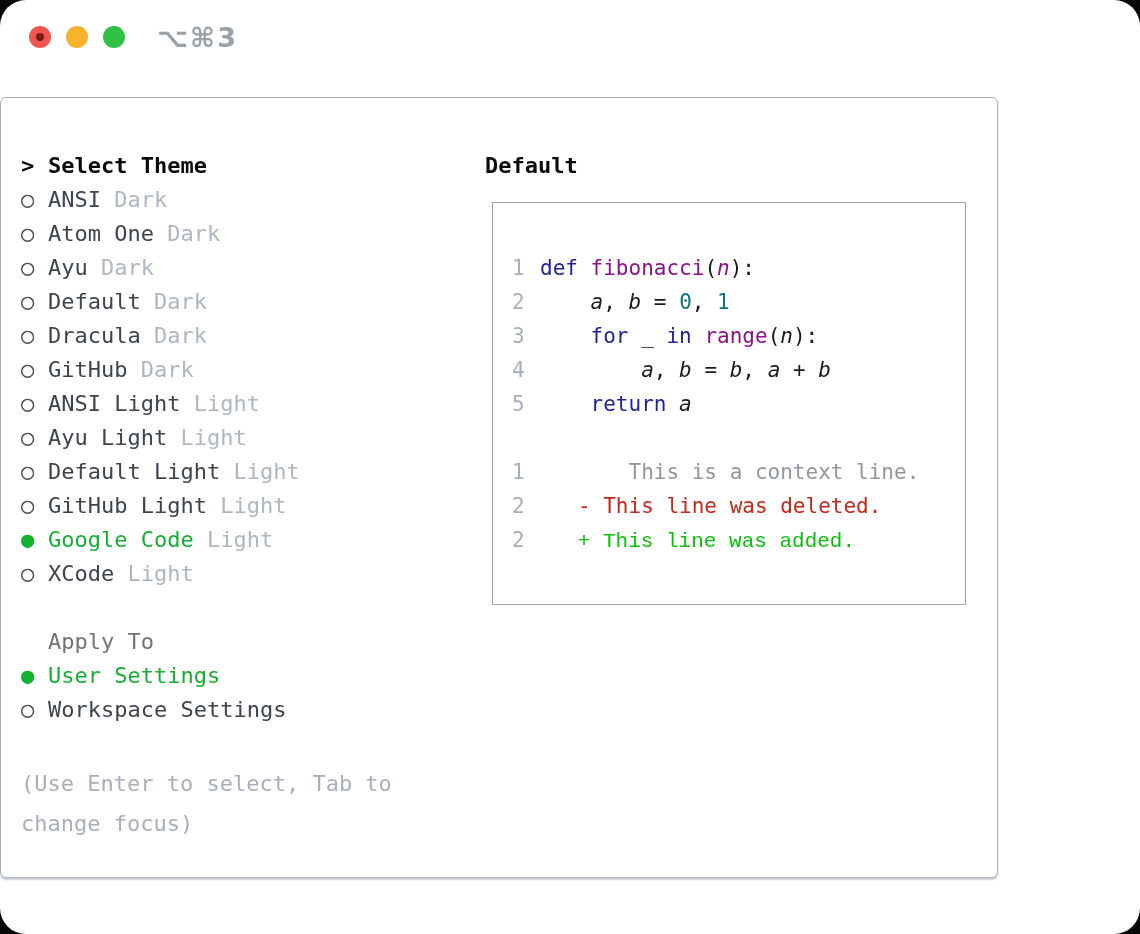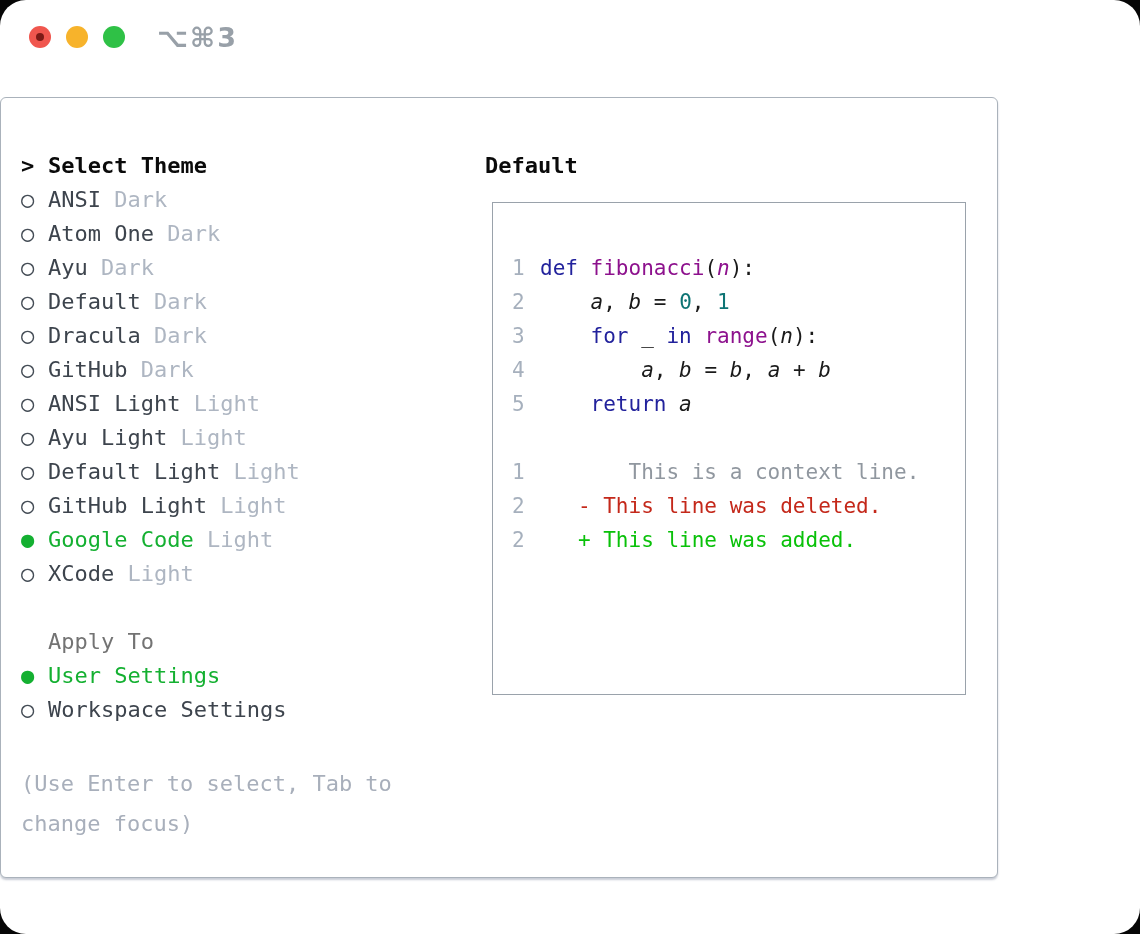--- a/index.html
+++ b/index.html
@@ -28,33 +28,33 @@
   .bullet{display:inline-block;width:27px;color:#454d56;}
   .mrow.header .bullet{color:#0a0a0a;font-weight:bold;}
   .mrow.header .name{font-weight:bold;color:#0a0a0a;}
   .name{color:var(--item_text);}
   .variant{color:var(--variant_text);margin-top:20px;}
   .mrow.selected .bullet,.mrow.selected .name{color:var(--accent_green);}
   .mrow.section .name{color:#737373;}
   .mrow.hint{color:var(--muted_text);margin-top:6px;}
   
   .pv-title{position:absolute;left:484px;top:51px;height:34px;line-height:34px;font-size:22px;font-weight:bold;color:#0a0a0a;}
-  .pv-box{position:absolute;left:491px;top:104px;width:474px;height:493px;border:1.5px solid var(--preview_border);background:#fff;box-sizing:border-box;overflow:hidden;}
+  .pv-box{position:absolute;left:491px;top:104px;width:474px;height:403px;border:1.5px solid var(--preview_border);background:#fff;box-sizing:border-box;overflow:hidden;}
   .code{margin:48px 0 0 19px;font-size:21px;line-height:34px;white-space:pre;}
   .code-line{height:34px;}
   .lnum{display:inline-block;width:28px;color:var(--line_number);}
   .tk-kw{color:var(--keyword);}
   .tk-fn{color:var(--function);}
   .tk-fnv{color:var(--function);font-style:italic;}
   .tk-var{color:var(--plain_code);font-style:italic;}
   .tk-num{color:var(--number_literal);}
   .tk-pl{color:var(--plain_code);}
   .tk-ctx{color:var(--context_line);}
   .tk-del{color:var(--deleted_line);}
-  .tk-add{color:var(--added_line);}
+  .tk-add{color:var(--added_line);font-family:Liberation Mono, monospace;}
 </style>
 </head>
 <body>
 
 <div class="window">
 
   <div class="titlebar">
     <button class="light red"></button>
     <button class="light yellow"></button>
     <button class="light green"></button>

